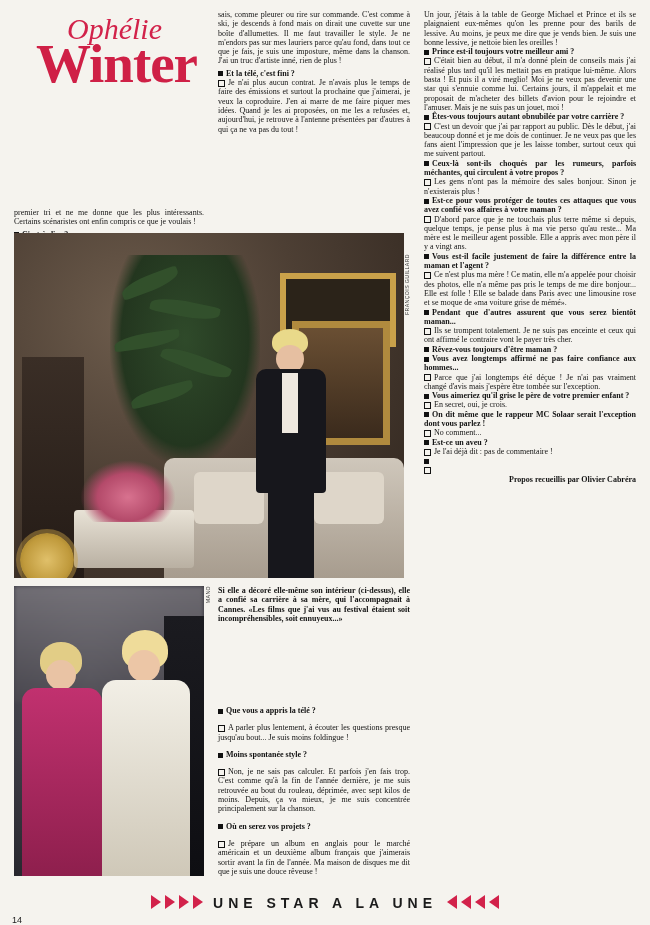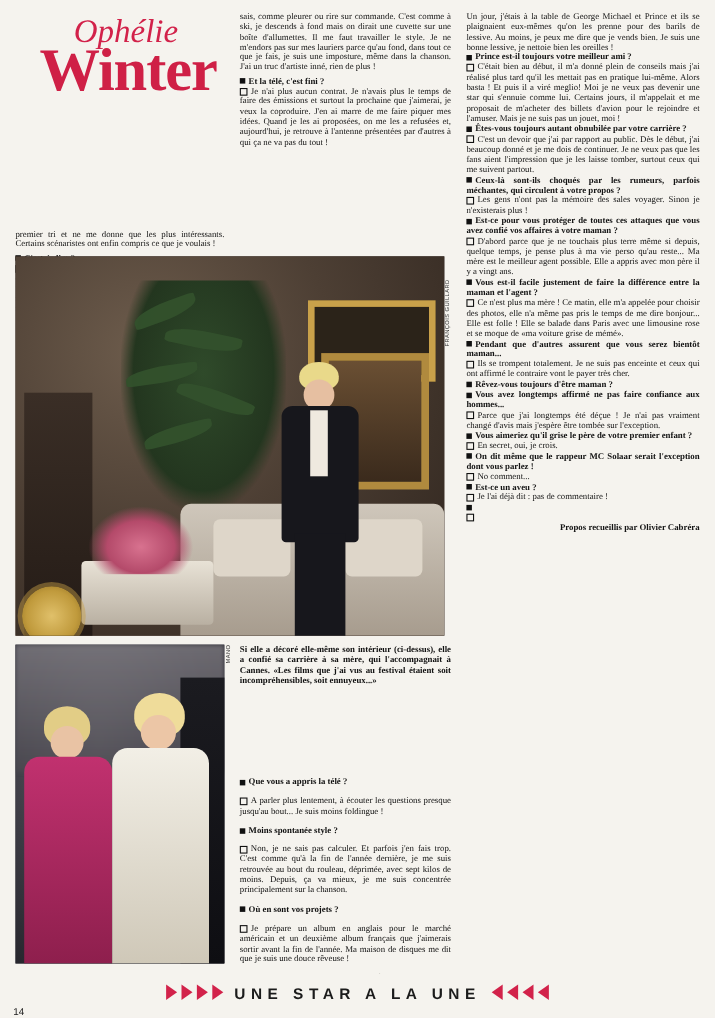--- a/index.html
+++ b/index.html
@@ -336,34 +336,34 @@
   </div>
   <div class="p2-caption">MANO</div>
 
   <div class="capblock">Si elle a décoré elle-même son intérieur (ci-dessus), elle a confié sa carrière à sa mère, qui l'accompagnait à Cannes. «Les films que j'ai vus au festival étaient soit incompréhensibles, soit ennuyeux...»</div>
 
   <div class="col2b">
     <p class="q"><span class="bullet"></span><span>Que vous a appris la télé ?</span></p>
     <p class="a"><span class="sq"></span><span>A parler plus lentement, à écouter les questions presque jusqu'au bout... Je suis moins foldingue !</span></p>
     <p class="q"><span class="bullet"></span><span>Moins spontanée style ?</span></p>
     <p class="a"><span class="sq"></span><span>Non, je ne sais pas calculer. Et parfois j'en fais trop. C'est comme qu'à la fin de l'année dernière, je me suis retrouvée au bout du rouleau, déprimée, avec sept kilos de moins. Depuis, ça va mieux, je me suis concentrée principalement sur la chanson.</span></p>
-    <p class="q"><span class="bullet"></span><span>Où en sont vos projets ?</span></p>
+    <p class="q"><span class="bullet"></span><span>Où en serez vos projets ?</span></p>
     <p class="a"><span class="sq"></span><span>Je prépare un album en anglais pour le marché américain et un deuxième album français que j'aimerais sortir avant la fin de l'année. Ma maison de disques me dit que je suis une douce rêveuse !</span></p>
     <p class="q"><span class="bullet"></span><span>Vous a-t-elle dit aussi que vous êtes un produit de grande consommation ?</span></p>
     <p class="a"><span class="sq"></span><span>Non, mais je le sais. On est tous pareils.</span></p>
   </div>
 
   <div class="col col3">
     <p class="a"><span>Un jour, j'étais à la table de George Michael et Prince et ils se plaignaient eux-mêmes qu'on les prenne pour des barils de lessive. Au moins, je peux me dire que je vends bien. Je suis une bonne lessive, je nettoie bien les oreilles !</span></p>
     <p class="q"><span class="bullet"></span><span>Prince est-il toujours votre meilleur ami ?</span></p>
     <p class="a"><span class="sq"></span><span>C'était bien au début, il m'a donné plein de conseils mais j'ai réalisé plus tard qu'il les mettait pas en pratique lui-même. Alors basta ! Et puis il a viré meglio! Moi je ne veux pas devenir une star qui s'ennuie comme lui. Certains jours, il m'appelait et me proposait de m'acheter des billets d'avion pour le rejoindre et l'amuser. Mais je ne suis pas un jouet, moi !</span></p>
     <p class="q"><span class="bullet"></span><span>Êtes-vous toujours autant obnubilée par votre carrière ?</span></p>
     <p class="a"><span class="sq"></span><span>C'est un devoir que j'ai par rapport au public. Dès le début, j'ai beaucoup donné et je me dois de continuer. Je ne veux pas que les fans aient l'impression que je les laisse tomber, surtout ceux qui me suivent partout.</span></p>
     <p class="q"><span class="bullet"></span><span>Ceux-là sont-ils choqués par les rumeurs, parfois méchantes, qui circulent à votre propos ?</span></p>
-    <p class="a"><span class="sq"></span><span>Les gens n'ont pas la mémoire des sales voyager. Sinon je n'existerais plus !</span></p>
+    <p class="a"><span class="sq"></span><span>Les gens n'ont pas la mémoire des sales bonjour. Sinon je n'existerais plus !</span></p>
     <p class="q"><span class="bullet"></span><span>Est-ce pour vous protéger de toutes ces attaques que vous avez confié vos affaires à votre maman ?</span></p>
     <p class="a"><span class="sq"></span><span>D'abord parce que je ne touchais plus terre même si depuis, quelque temps, je pense plus à ma vie perso qu'au reste... Ma mère est le meilleur agent possible. Elle a appris avec mon père il y a vingt ans.</span></p>
     <p class="q"><span class="bullet"></span><span>Vous est-il facile justement de faire la différence entre la maman et l'agent ?</span></p>
     <p class="a"><span class="sq"></span><span>Ce n'est plus ma mère ! Ce matin, elle m'a appelée pour choisir des photos, elle n'a même pas pris le temps de me dire bonjour... Elle est folle ! Elle se balade dans Paris avec une limousine rose et se moque de «ma voiture grise de mémé».</span></p>
     <p class="q"><span class="bullet"></span><span>Pendant que d'autres assurent que vous serez bientôt maman...</span></p>
     <p class="a"><span class="sq"></span><span>Ils se trompent totalement. Je ne suis pas enceinte et ceux qui ont affirmé le contraire vont le payer très cher.</span></p>
     <p class="q"><span class="bullet"></span><span>Rêvez-vous toujours d'être maman ?</span></p>
     <p class="q"><span class="bullet"></span><span>Vous avez longtemps affirmé ne pas faire confiance aux hommes...</span></p>
     <p class="a"><span class="sq"></span><span>Parce que j'ai longtemps été déçue ! Je n'ai pas vraiment changé d'avis mais j'espère être tombée sur l'exception.</span></p>
     <p class="q"><span class="bullet"></span><span>Vous aimeriez qu'il grise le père de votre premier enfant ?</span></p>

